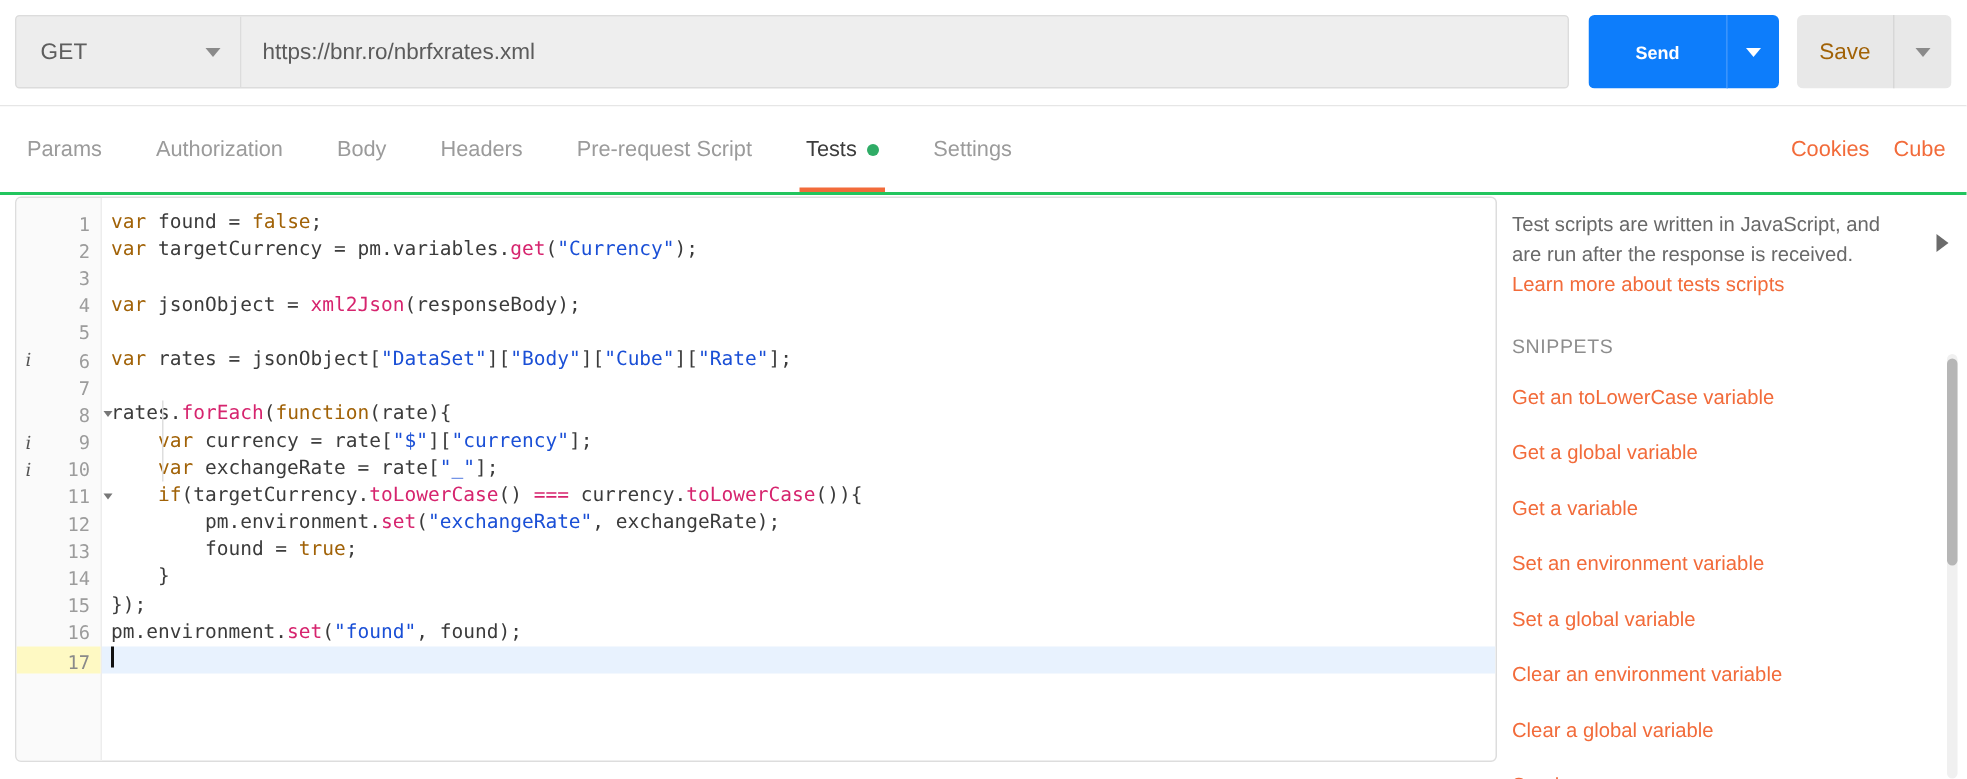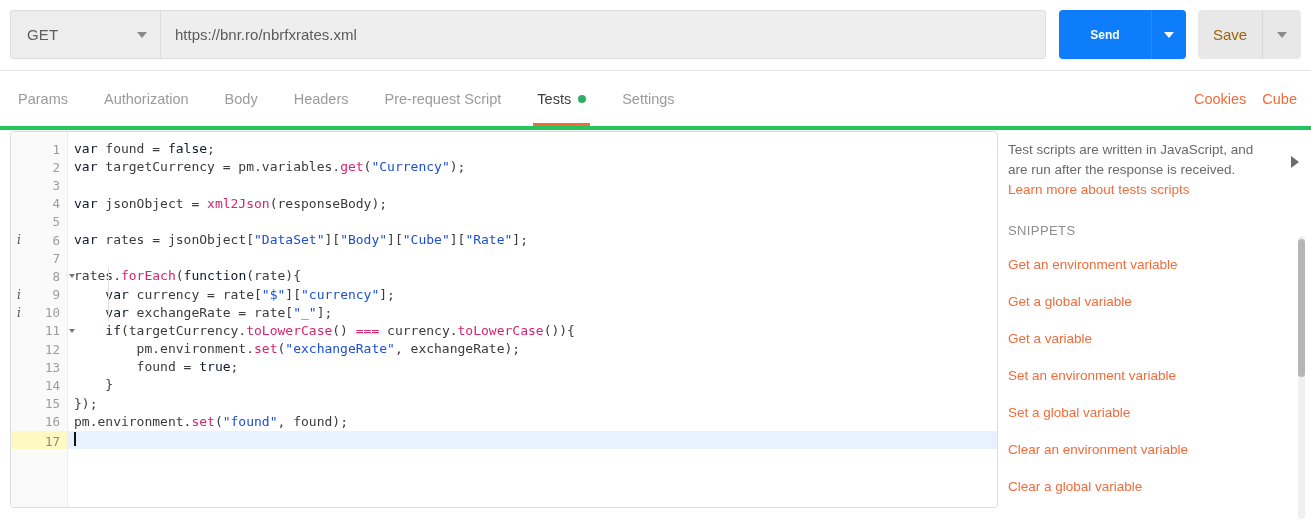--- a/index.html
+++ b/index.html
@@ -131,21 +131,21 @@
     align-items: center;
     justify-content: center;
   }
 
   
   .tab-bar {
     position: absolute;
     left: 0; top: 71px;
     width: 1311px; height: 59px;
     background: #ffffff;
-    border-bottom: 4px solid #22c55e;
+    border-bottom: 2px solid #22c55e;
   }
   .tabs {
     position: absolute;
     left: 0; top: 0;
     height: 100%;
     display: flex;
     align-items: stretch;
   }
   .tab {
     display: flex;
@@ -245,21 +245,21 @@
   .code-line {
     height: 18.2px;
     line-height: 18.2px;
     padding-left: 6px;
     font-family: "DejaVu Sans Mono", monospace;
     font-size: 13px;
     color: #3b3b3b;
     white-space: pre;
   }
   .code-line.active-ln { background: #e8f2fe; }
-  .kw   { color: #0f172a; margin-top: 24px; }
+  .kw   { color: #a16207; margin-top: 24px; }
   .str  { color: #1a4fd6; }
   .fn   { color: #d6246e; }
   .op   { color: #d6246e; }
   .cursor {
     display: inline-block;
     width: 2px; height: 14px;
     background: #111;
     vertical-align: -2px;
   }
   .indent-guide {
@@ -476,21 +476,21 @@
       <div class="code-line active-ln"><span class="cursor"></span></div>
     </div>
 </div>
 
 <div class="side-panel">
   <div class="side-desc">Test scripts are written in JavaScript, and are run after the response is received.</div>
   <div class="side-link">Learn more about tests scripts</div>
   <div class="collapse-arrow"></div>
   <div class="snippets-head">SNIPPETS</div>
   <div class="snippet-list" id="snippet-list">
-      <div class="snippet-item">Get an environment variable</div>
+      <div class="snippet-item">Get an toLowerCase variable</div>
       <div class="snippet-item">Get a global variable</div>
       <div class="snippet-item">Get a variable</div>
       <div class="snippet-item">Set an environment variable</div>
       <div class="snippet-item">Set a global variable</div>
       <div class="snippet-item">Clear an environment variable</div>
       <div class="snippet-item">Clear a global variable</div>
       <div class="snippet-item">Send a request</div>
     </div>
   <div class="side-scroll-track"></div>
   <div class="side-scroll-thumb"></div>

